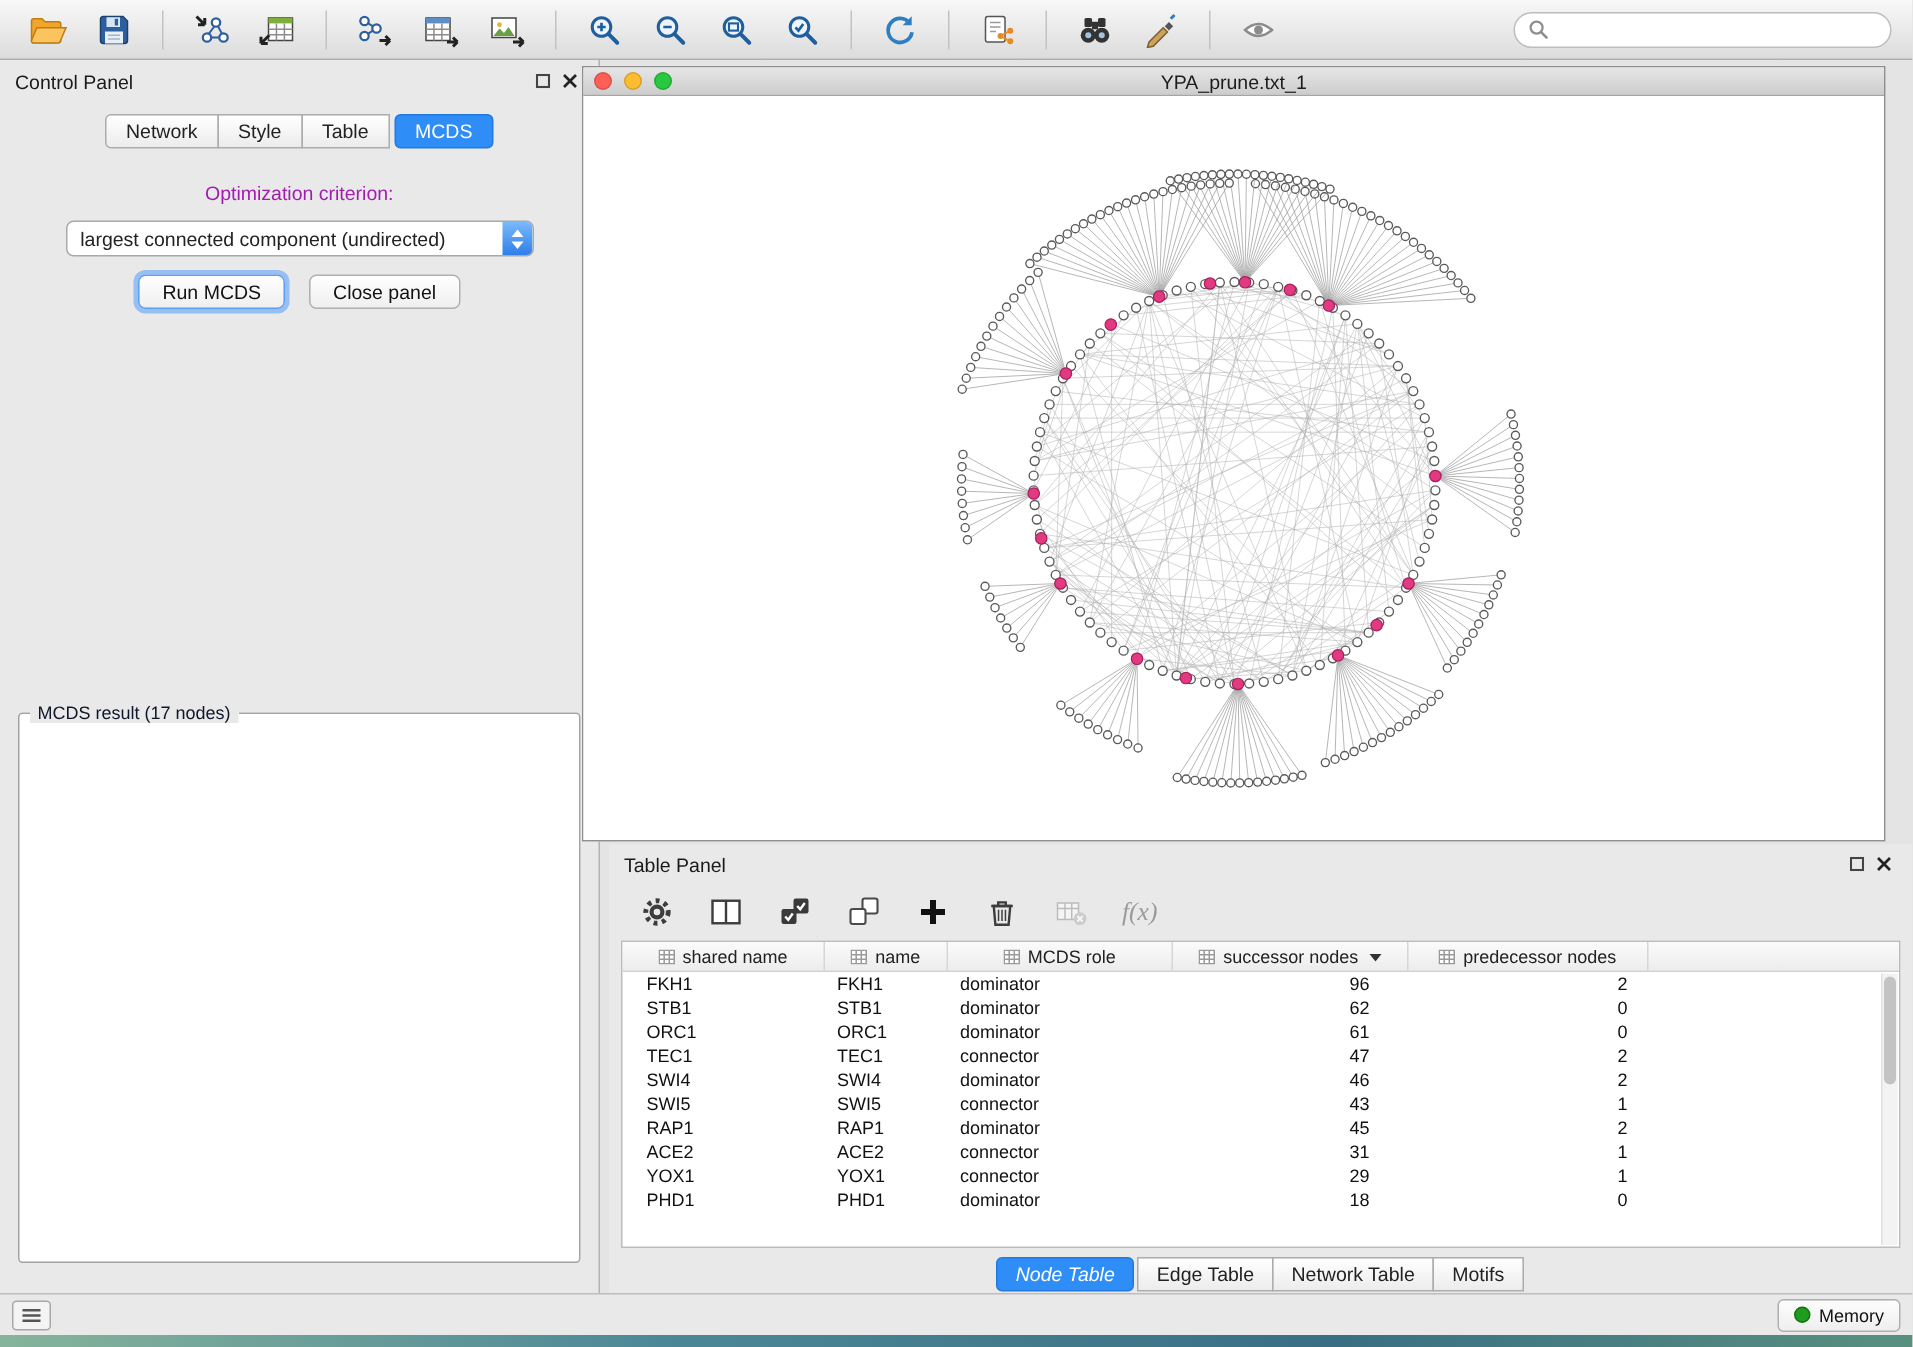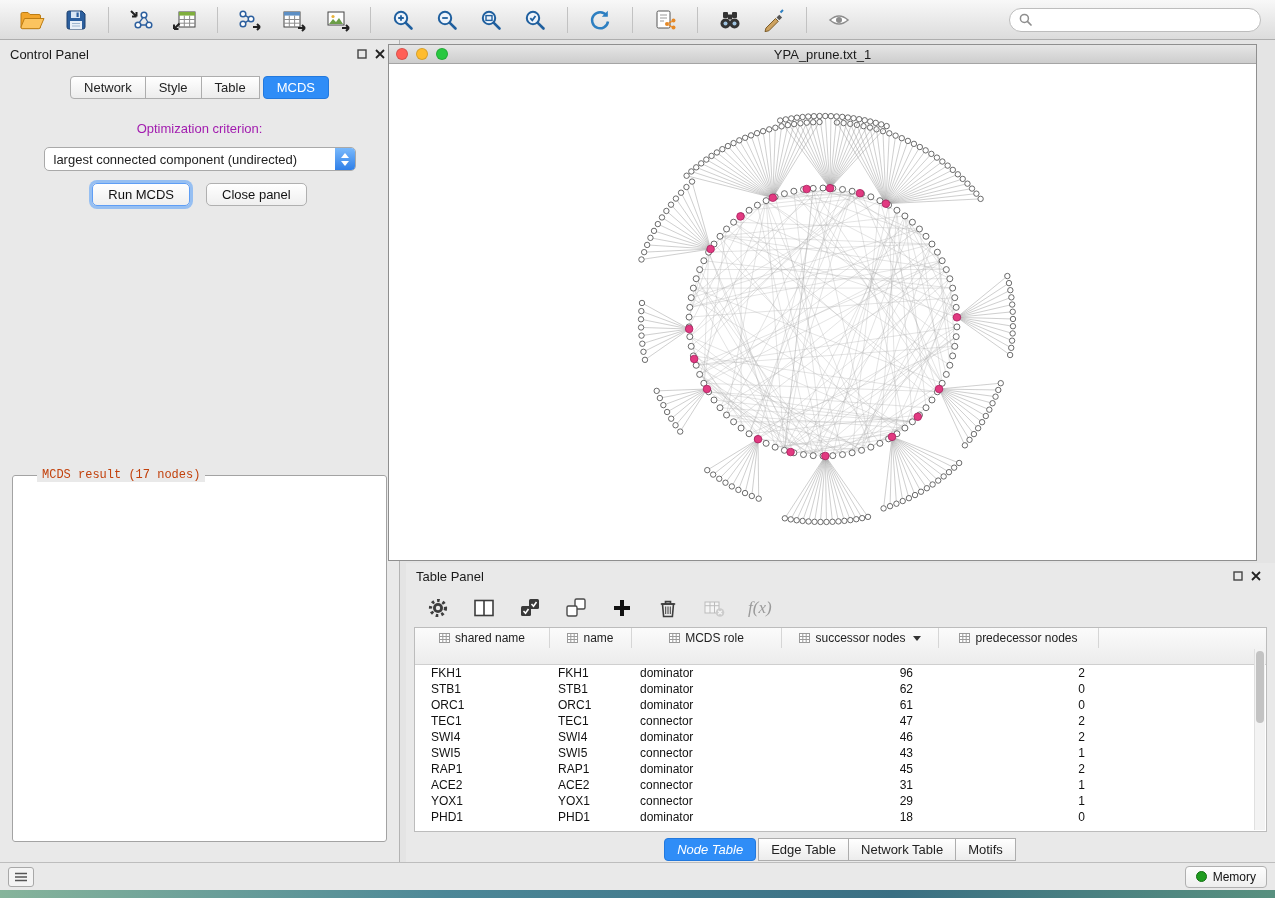--- a/index.html
+++ b/index.html
@@ -36,21 +36,21 @@
   .stepper { width:20px; height:100%; background:linear-gradient(#79b9fc,#2f7fe8);
     display:flex; flex-direction:column; align-items:center; justify-content:center; gap:3px; flex:none; }
   .tri-up { width:0; height:0; border-left:4px solid transparent; border-right:4px solid transparent; border-bottom:5px solid #fff; }
   .tri-dn { width:0; height:0; border-left:4px solid transparent; border-right:4px solid transparent; border-top:5px solid #fff; }
   .btn-row { display:flex; justify-content:center; gap:16px; margin-top:12px; }
   .macbtn { font-size:13px; padding:3px 15px; background:linear-gradient(#ffffff,#efefef);
     border:1px solid #b0b0b0; border-radius:5px; color:#111; }
   .focus-ring { box-shadow:0 0 0 3px rgba(82,157,250,.55); border-color:#5f9ef5; }
   .mcds-fieldset { margin:auto 12px 20px; height:374px; border:1px solid #a3a3a3; border-radius:3px;
     background:#fff; position:relative; padding:6px 2px 2px; }
-  .mcds-fieldset legend { margin-left:22px; padding:0 5px; font-size:12px; color:#c2410c; background:#e9e9e9;font-family:Liberation Mono, monospace; }
+  .mcds-fieldset legend { margin-left:5px; padding:0 5px; font-size:12px; color:#0f172a; background:#e9e9e9; }
   .mcds-list { position:absolute; left:2px; right:2px; top:10px; bottom:2px; background:#fff;
     overflow:hidden; padding:3px 8px; }
   .mcds-item { font-size:13px; line-height:16px; color:#111; }
 
   
   .netwin { position:absolute; left:388px; top:44px; width:869px; height:517px;
     border:1px solid #8f8f8f; background:#fff; display:flex; flex-direction:column; }
   .net-titlebar { height:19px; background:linear-gradient(#e6e6e6,#cdcdcd); border-bottom:1px solid #a5a5a5;
     display:flex; align-items:center; padding:0 7px; position:relative; flex:none; }
   .lights { display:flex; gap:8px; }
@@ -60,21 +60,21 @@
   .net-canvas svg { position:absolute; inset:0; }
 
   
   .tablepanel { position:absolute; left:406px; top:563px; width:869px; height:299px;
     background:#e9e9e9; display:flex; flex-direction:column; }
   .tp-head { height:26px; display:flex; align-items:center; padding:0 10px; font-size:13px; color:#1a1a1a; flex:none; }
   .tp-toolbar { height:38px; display:flex; align-items:center; padding:0 20px; gap:22px; flex:none; }
   .tp-icon { width:24px; height:24px; display:flex; align-items:center; justify-content:center; background:transparent; border:none; }
   .fx { font-family:"Liberation Serif", serif; font-style:italic; font-size:17px; color:#9a9a9a; }
   .tbl-wrap { margin:0 8px; flex:1; background:#fff; border:1px solid #bcbcbc; position:relative; overflow:hidden; }
-  .tbl-headrow { display:flex; height:37px; background:linear-gradient(#fbfbfb,#ececec); border-bottom:1px solid #cfcfcf; }
+  .tbl-headrow { display:flex; height:20px; background:linear-gradient(#fbfbfb,#ececec); border-bottom:1px solid #cfcfcf; }
   .th { display:flex; align-items:center; justify-content:center; gap:5px; height:20px;
     border-right:1px solid #d6d6d6; font-size:12px; color:#222; flex:none; }
   .hcaret { width:0; height:0; border-left:4px solid transparent; border-right:4px solid transparent; border-top:5px solid #333; margin-left:2px; }
   .tr { display:flex; height:16px; }
   .td { display:flex; align-items:center; font-size:12px; color:#111; flex:none; overflow:hidden; white-space:nowrap; }
   .td.c0 { padding-left:16px; }
   .td.c1 { padding-left:8px; }
   .td.c2 { padding-left:8px; }
   .td.c3 { justify-content:flex-end; padding-right:26px; }
   .td.c4 { justify-content:flex-end; padding-right:14px; }

